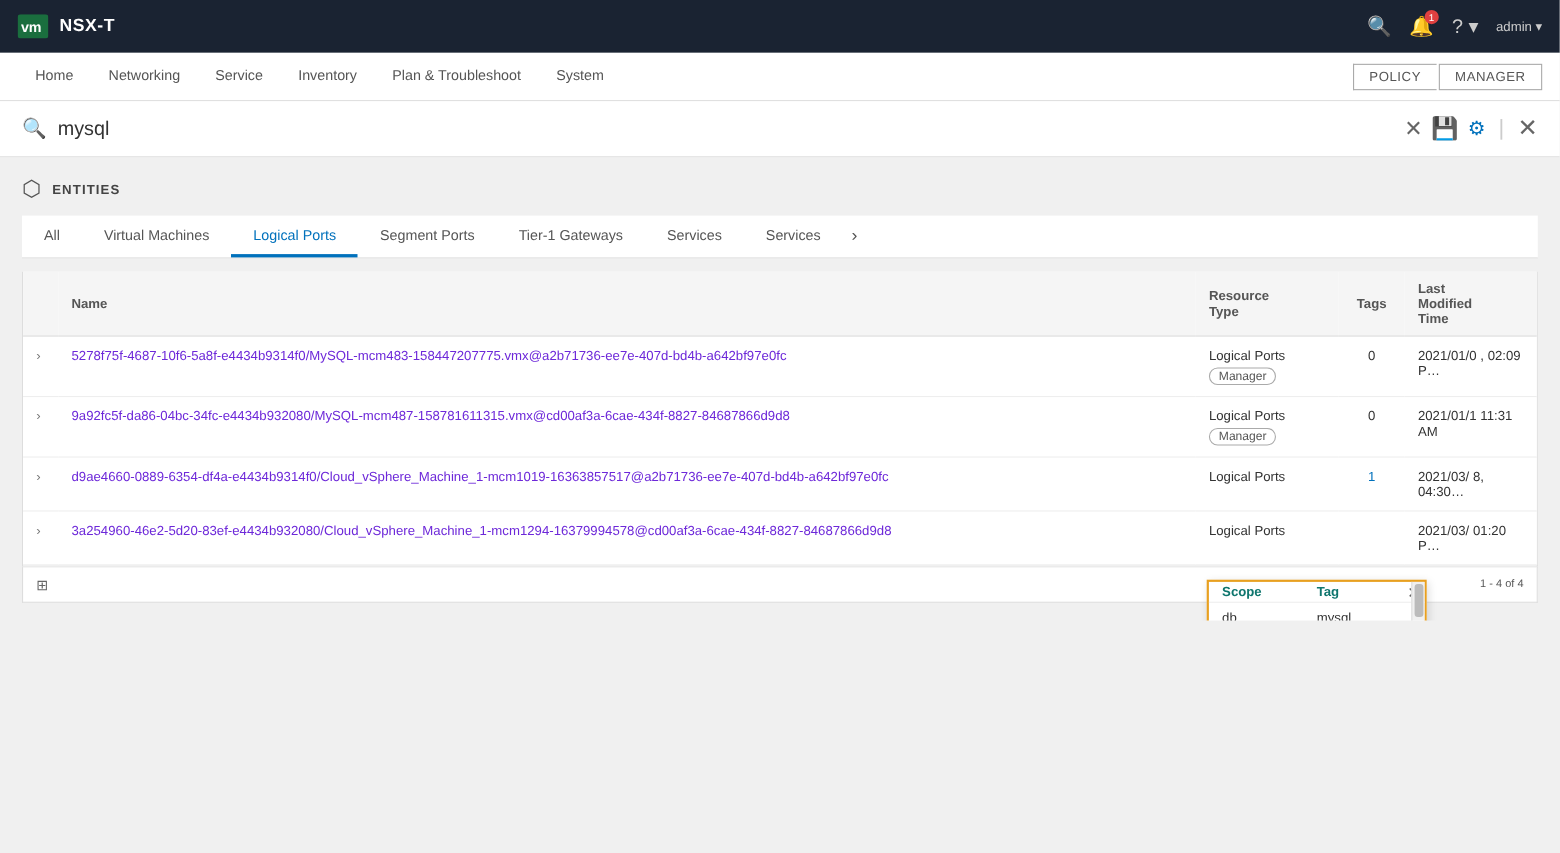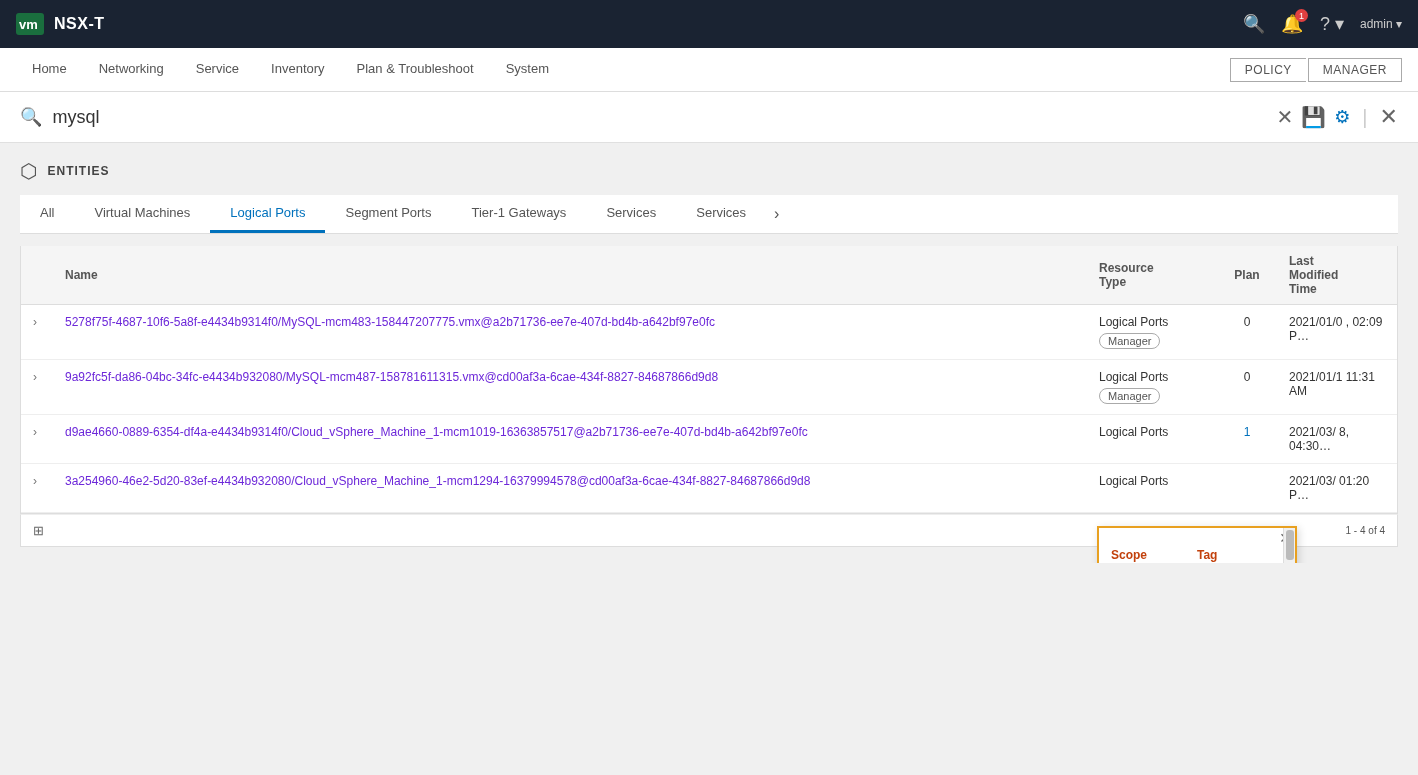--- a/index.html
+++ b/index.html
@@ -149,25 +149,25 @@
       position: absolute;
       background: #fff;
       border: 2px solid #e8a020;
       box-shadow: 2px 2px 8px rgba(0,0,0,0.15);
       z-index: 100;
       min-width: 160px;
     }
     .tooltip-header {
       display: grid;
       grid-template-columns: 1fr 1fr;
-      padding: 20px 12px;
+      padding: 2px 12px;
       border-bottom: 1px solid #eee;
       font-size: 12px;
       font-weight: 600;
-      color: #c2410c;
+      color: #0f766e;
     }
     .tooltip-row {
       display: grid;
       grid-template-columns: 1fr 1fr;
       padding: 6px 12px;
       font-size: 12px;
     }
     .tooltip-close {
       position: absolute;
       top: 2px;
@@ -300,21 +300,21 @@
       <div class="tab-more">›</div>
     </div>
 
     <div class="table-wrap" style="position:relative;">
       <table>
         <thead>
           <tr>
             <th style="width:30px;"></th>
             <th class="col-name">Name</th>
             <th class="col-resource">Resource<br>Type</th>
-            <th class="col-tags">Plan</th>
+            <th class="col-tags">Tags</th>
             <th class="col-time">Last<br>Modified<br>Time</th>
           </tr>
         </thead>
         <tbody>
           <tr>
             <td><span class="expand-btn">›</span></td>
             <td class="col-name">
               <a class="link-text">5278f75f-4687-10f6-5a8f-e4434b9314f0/MySQL-mcm483-158447207775.vmx@a2b71736-ee7e-407d-bd4b-a642bf97e0fc</a>
             </td>
             <td class="col-resource">

